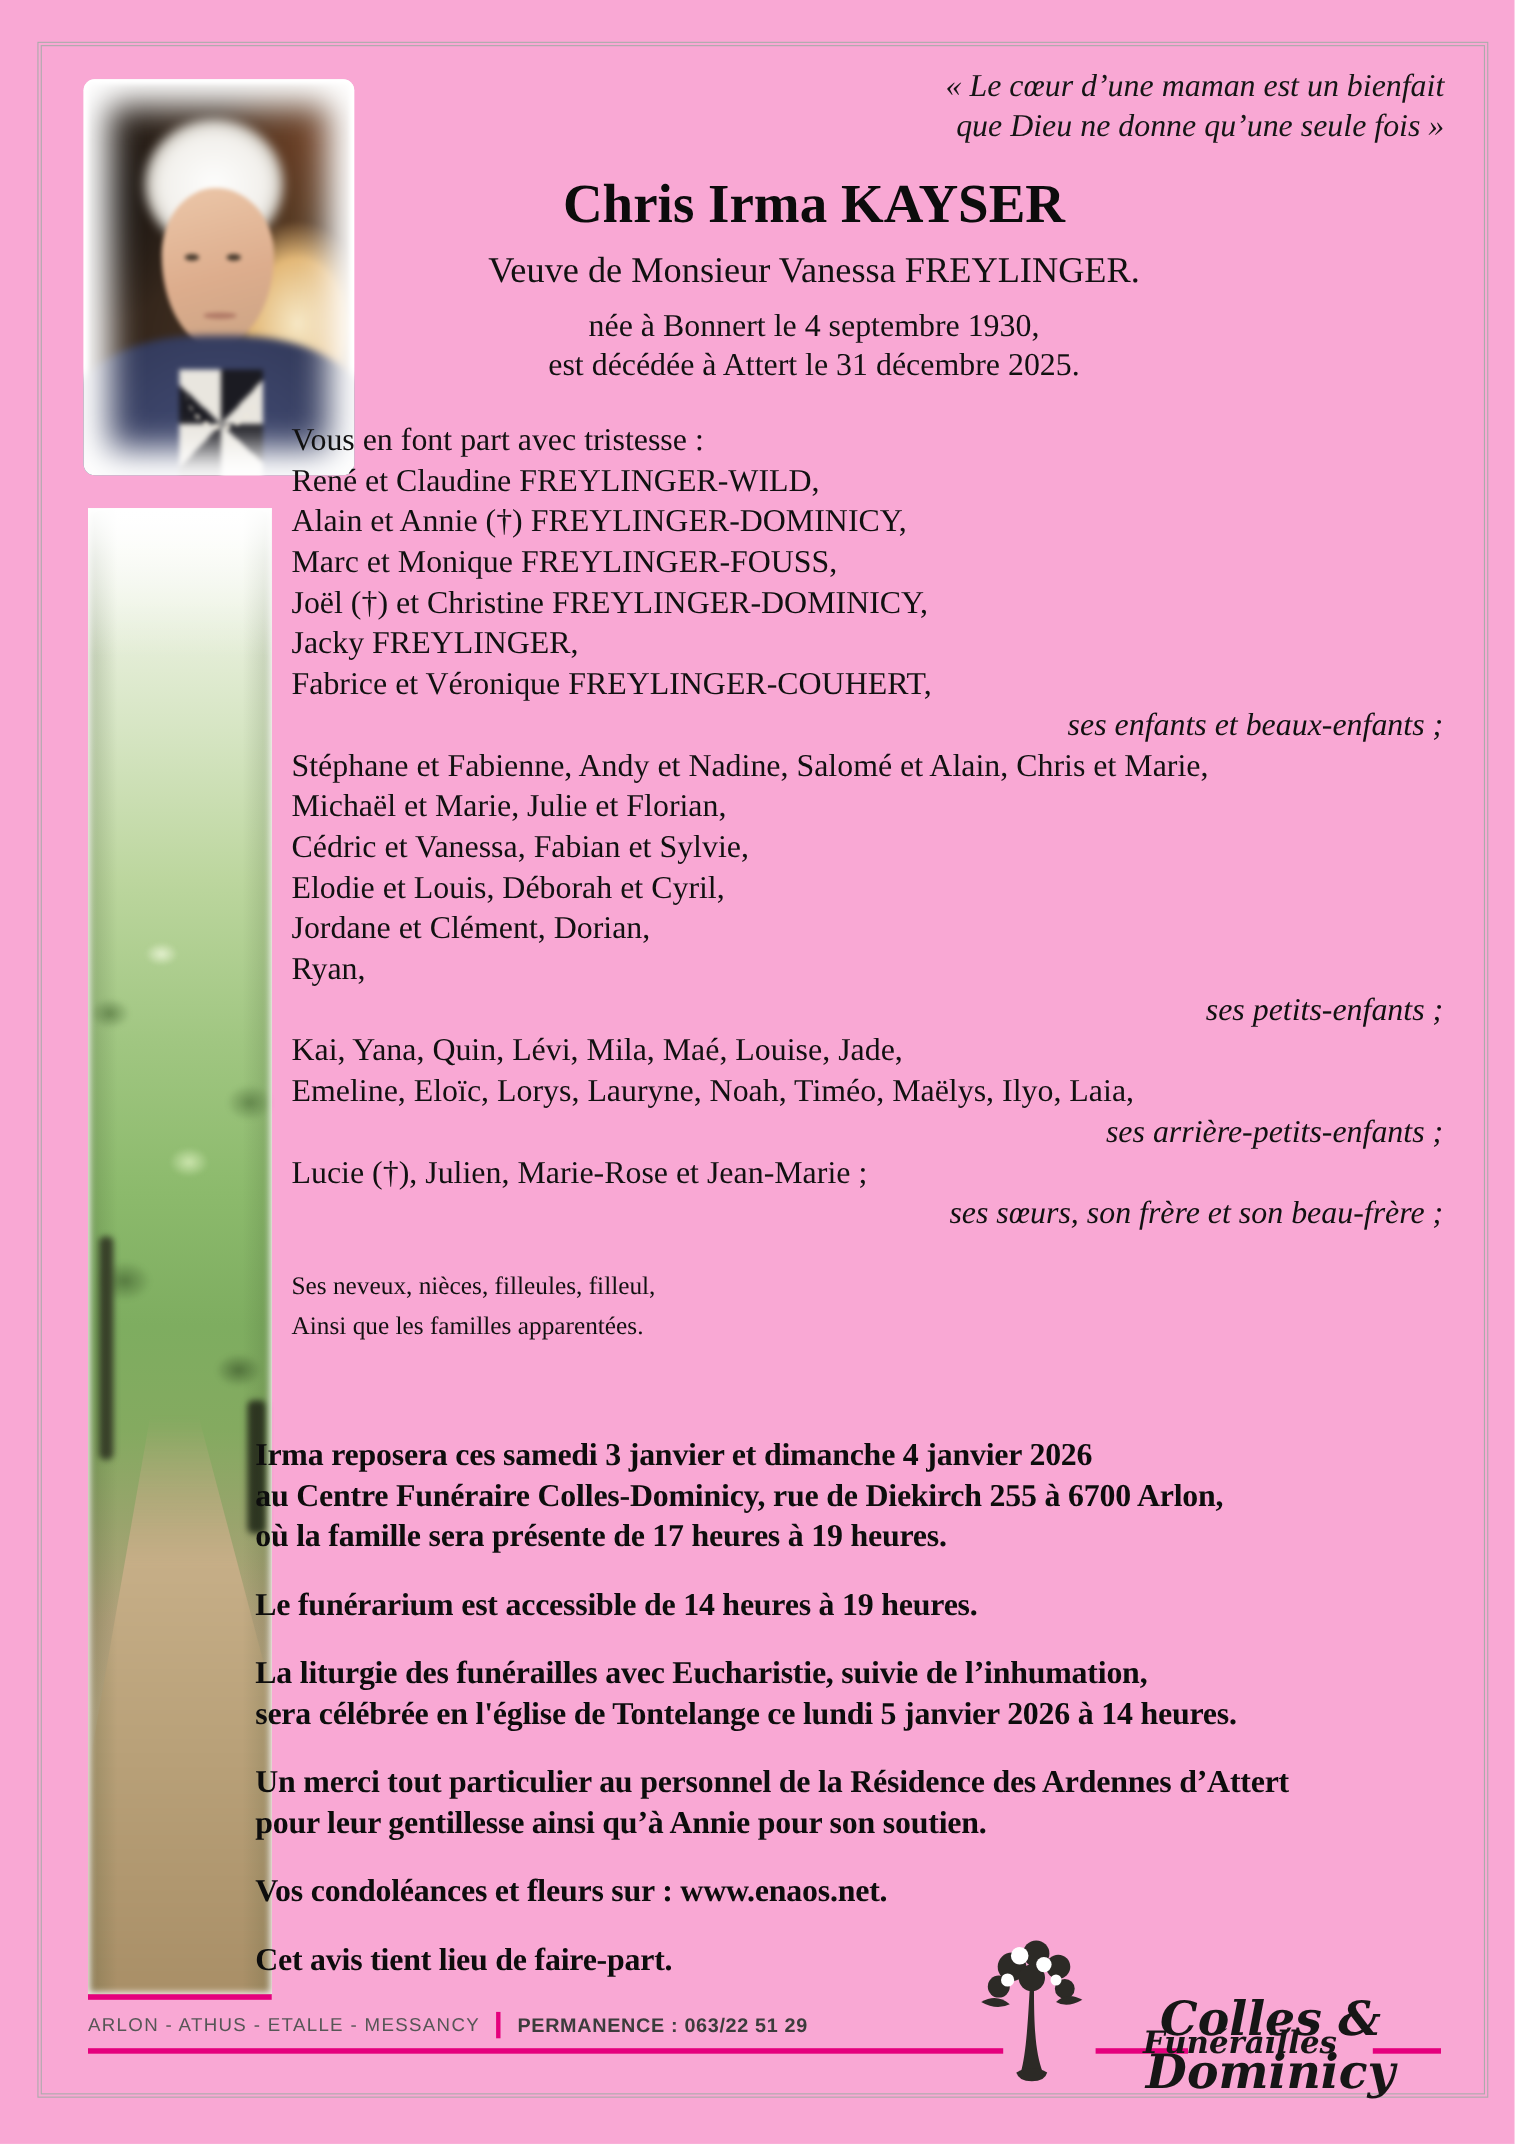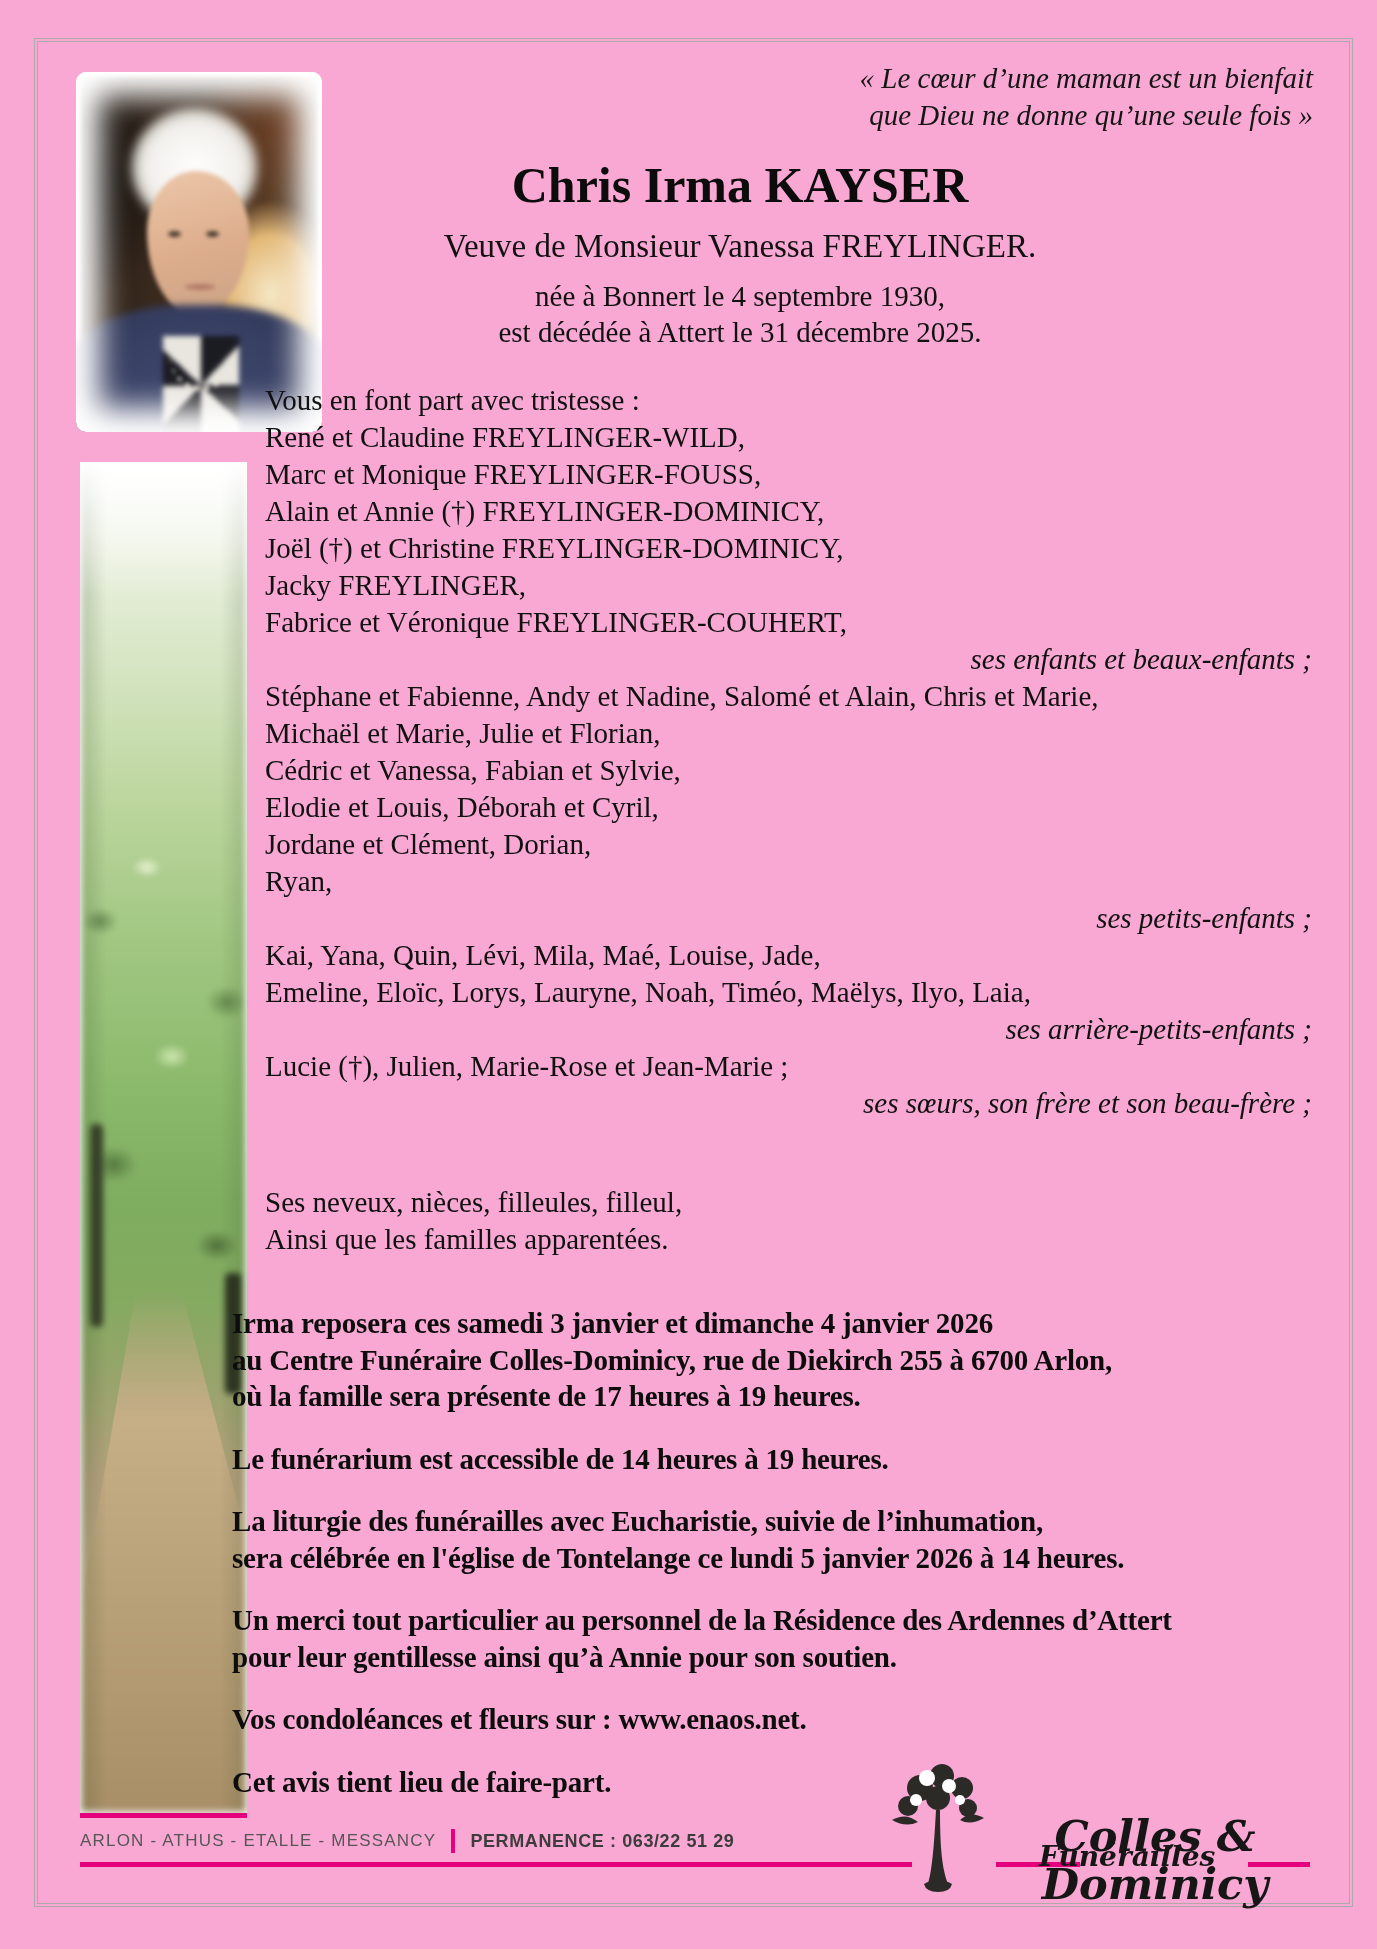--- a/index.html
+++ b/index.html
@@ -129,22 +129,22 @@
   .dates{
     position:absolute;top:278px;left:150px;width:1180px;
     text-align:center;font-size:29px;line-height:36px;
   }
   .family{
     position:absolute;top:382px;left:265px;width:1047px;
     font-size:29px;line-height:37px;
   }
   .fam-label{text-align:right;font-style:italic;}
   .relatives{
-    position:absolute;top:1184px;left:265px;width:1047px;
-    font-size:29px;line-height:37px;
+    position:absolute;top:1150px;left:265px;width:1047px;
+    font-size:23px;line-height:37px;
   }
   .ceremony{
     position:absolute;top:1305px;left:232px;width:1090px;
     text-align:left;font-weight:bold;font-size:29px;line-height:36.5px;
     letter-spacing:-0.2px;color:#0d0d0d;
   }
   .cer-p{margin:0 0 26px 0;}
 
   
   .footer-row{
@@ -210,22 +210,22 @@
   <div class="title">Chris Irma KAYSER</div>
   <div class="subtitle">Veuve de Monsieur Vanessa FREYLINGER.</div>
   <div class="dates">
     <div>née à Bonnert le 4 septembre 1930,</div>
     <div>est décédée à Attert le 31 décembre 2025.</div>
   </div>
 
   <div class="family">
     <div>Vous en font part avec tristesse :</div>
     <div>René et Claudine FREYLINGER-WILD,</div>
+    <div>Alain et Annie (†) FREYLINGER-DOMINICY,</div>
     <div>Marc et Monique FREYLINGER-FOUSS,</div>
-    <div>Alain et Annie (†) FREYLINGER-DOMINICY,</div>
     <div>Joël (†) et Christine FREYLINGER-DOMINICY,</div>
     <div>Jacky FREYLINGER,</div>
     <div>Fabrice et Véronique FREYLINGER-COUHERT,</div>
     <div class="fam-label">ses enfants et beaux-enfants ;</div>
     <div>Stéphane et Fabienne, Andy et Nadine, Salomé et Alain, Chris et Marie,</div>
     <div>Michaël et Marie, Julie et Florian,</div>
     <div>Cédric et Vanessa, Fabian et Sylvie,</div>
     <div>Elodie et Louis, Déborah et Cyril,</div>
     <div>Jordane et Clément, Dorian,</div>
     <div>Ryan,</div>

